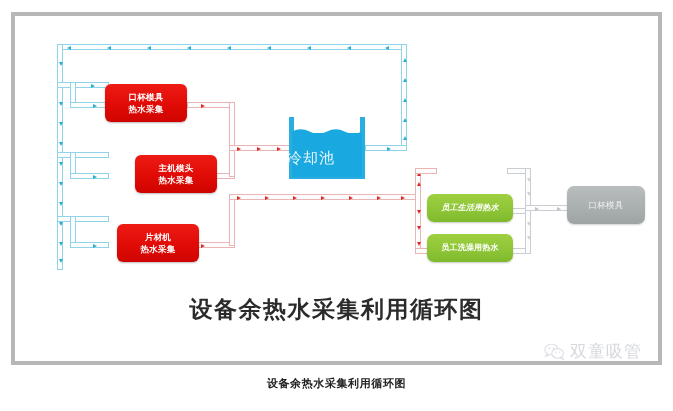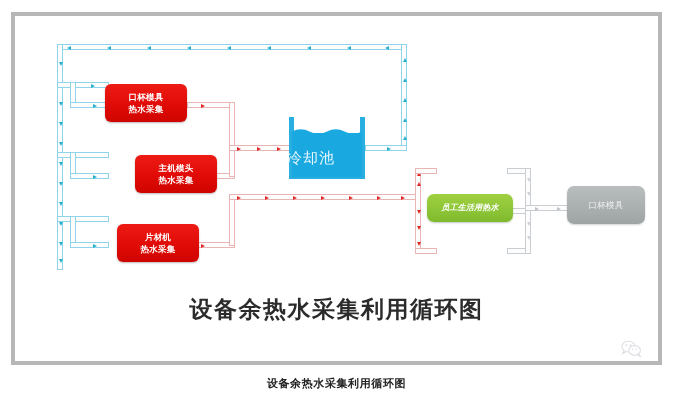--- a/index.html
+++ b/index.html
@@ -227,36 +227,40 @@
       <div id="pool-water"></div>
       <svg id="pool-wave" viewBox="0 0 70 9" preserveAspectRatio="none">
         <path d="M0,5 Q8.75,0 17.5,5 T35,5 T52.5,5 T70,5 L70,9 L0,9 Z" fill="#19a9e0"></path>
       </svg>
       <div id="pool-label">冷却池</div>
     </div>
 
     <div class="node green-box" style="left:412px;top:178px;font-style:italic;">
       <span>员工生活用热水</span>
     </div>
+    <div class="node green-box" style="left:412px;top:218px;">
+      <span>员工洗澡用热水</span>
+    </div>
 
     <div class="node gray-box" style="left:552px;top:170px;">
       <span>口杯模具</span>
     </div>
 
     <div id="diagram-title">设备余热水采集利用循环图</div>
 
     <div id="watermark">
       <svg width="21" height="18" viewBox="0 0 21 18">
         <ellipse cx="7.5" cy="6.6" rx="6.6" ry="5.4" fill="none" stroke="#aeb3bc" stroke-width="1.1"></ellipse>
         <path d="M3.2,10.8 L1.6,13.6 L4.8,12.1" fill="none" stroke="#aeb3bc" stroke-width="1.1"></path>
         <circle cx="5.3" cy="5.2" r="0.95" fill="#aeb3bc"></circle>
         <circle cx="9.6" cy="5.2" r="0.95" fill="#aeb3bc"></circle>
         <ellipse cx="13.6" cy="10.4" rx="5.8" ry="4.8" fill="#ffffff" stroke="#aeb3bc" stroke-width="1.1"></ellipse>
         <path d="M17.6,13.9 L19.4,16.4 L16.4,15.2" fill="none" stroke="#aeb3bc" stroke-width="1.1"></path>
         <circle cx="11.8" cy="9.3" r="0.8" fill="#aeb3bc"></circle>
         <circle cx="15.5" cy="9.3" r="0.8" fill="#aeb3bc"></circle>
       </svg>
+      <span id="wm-text">双童吸管</span>
     </div>
 
   </div>
 </div>
 
 <div id="caption">设备余热水采集利用循环图</div>
 
 </body></html>

